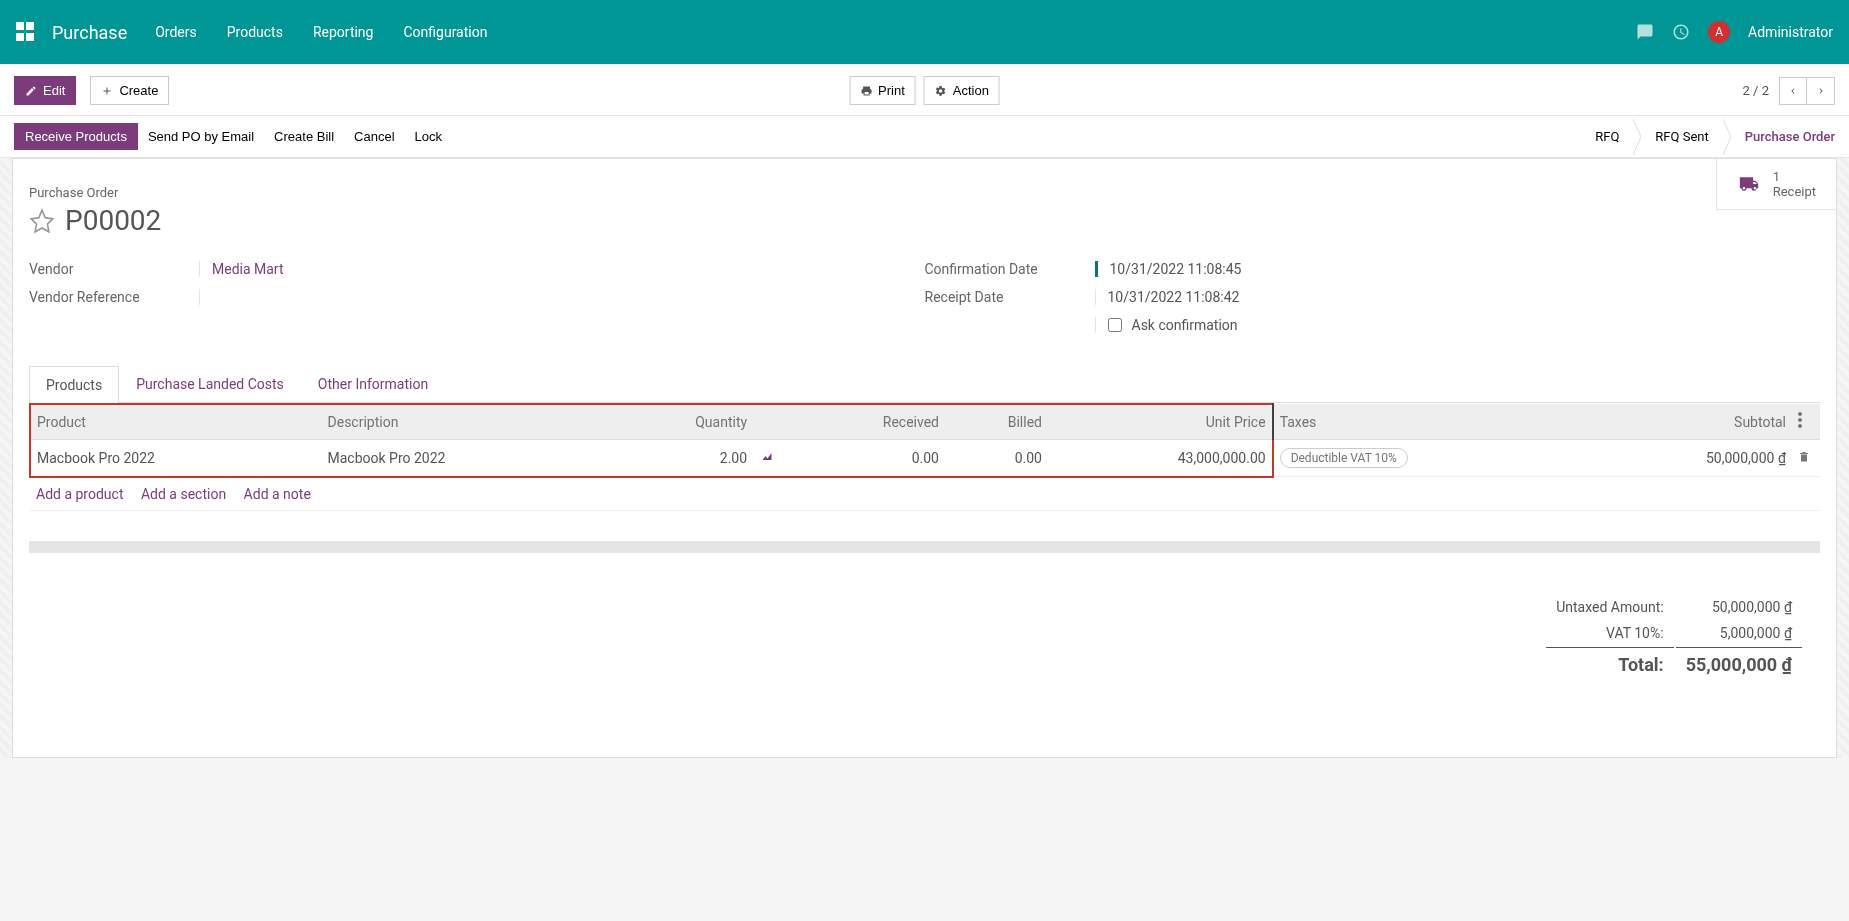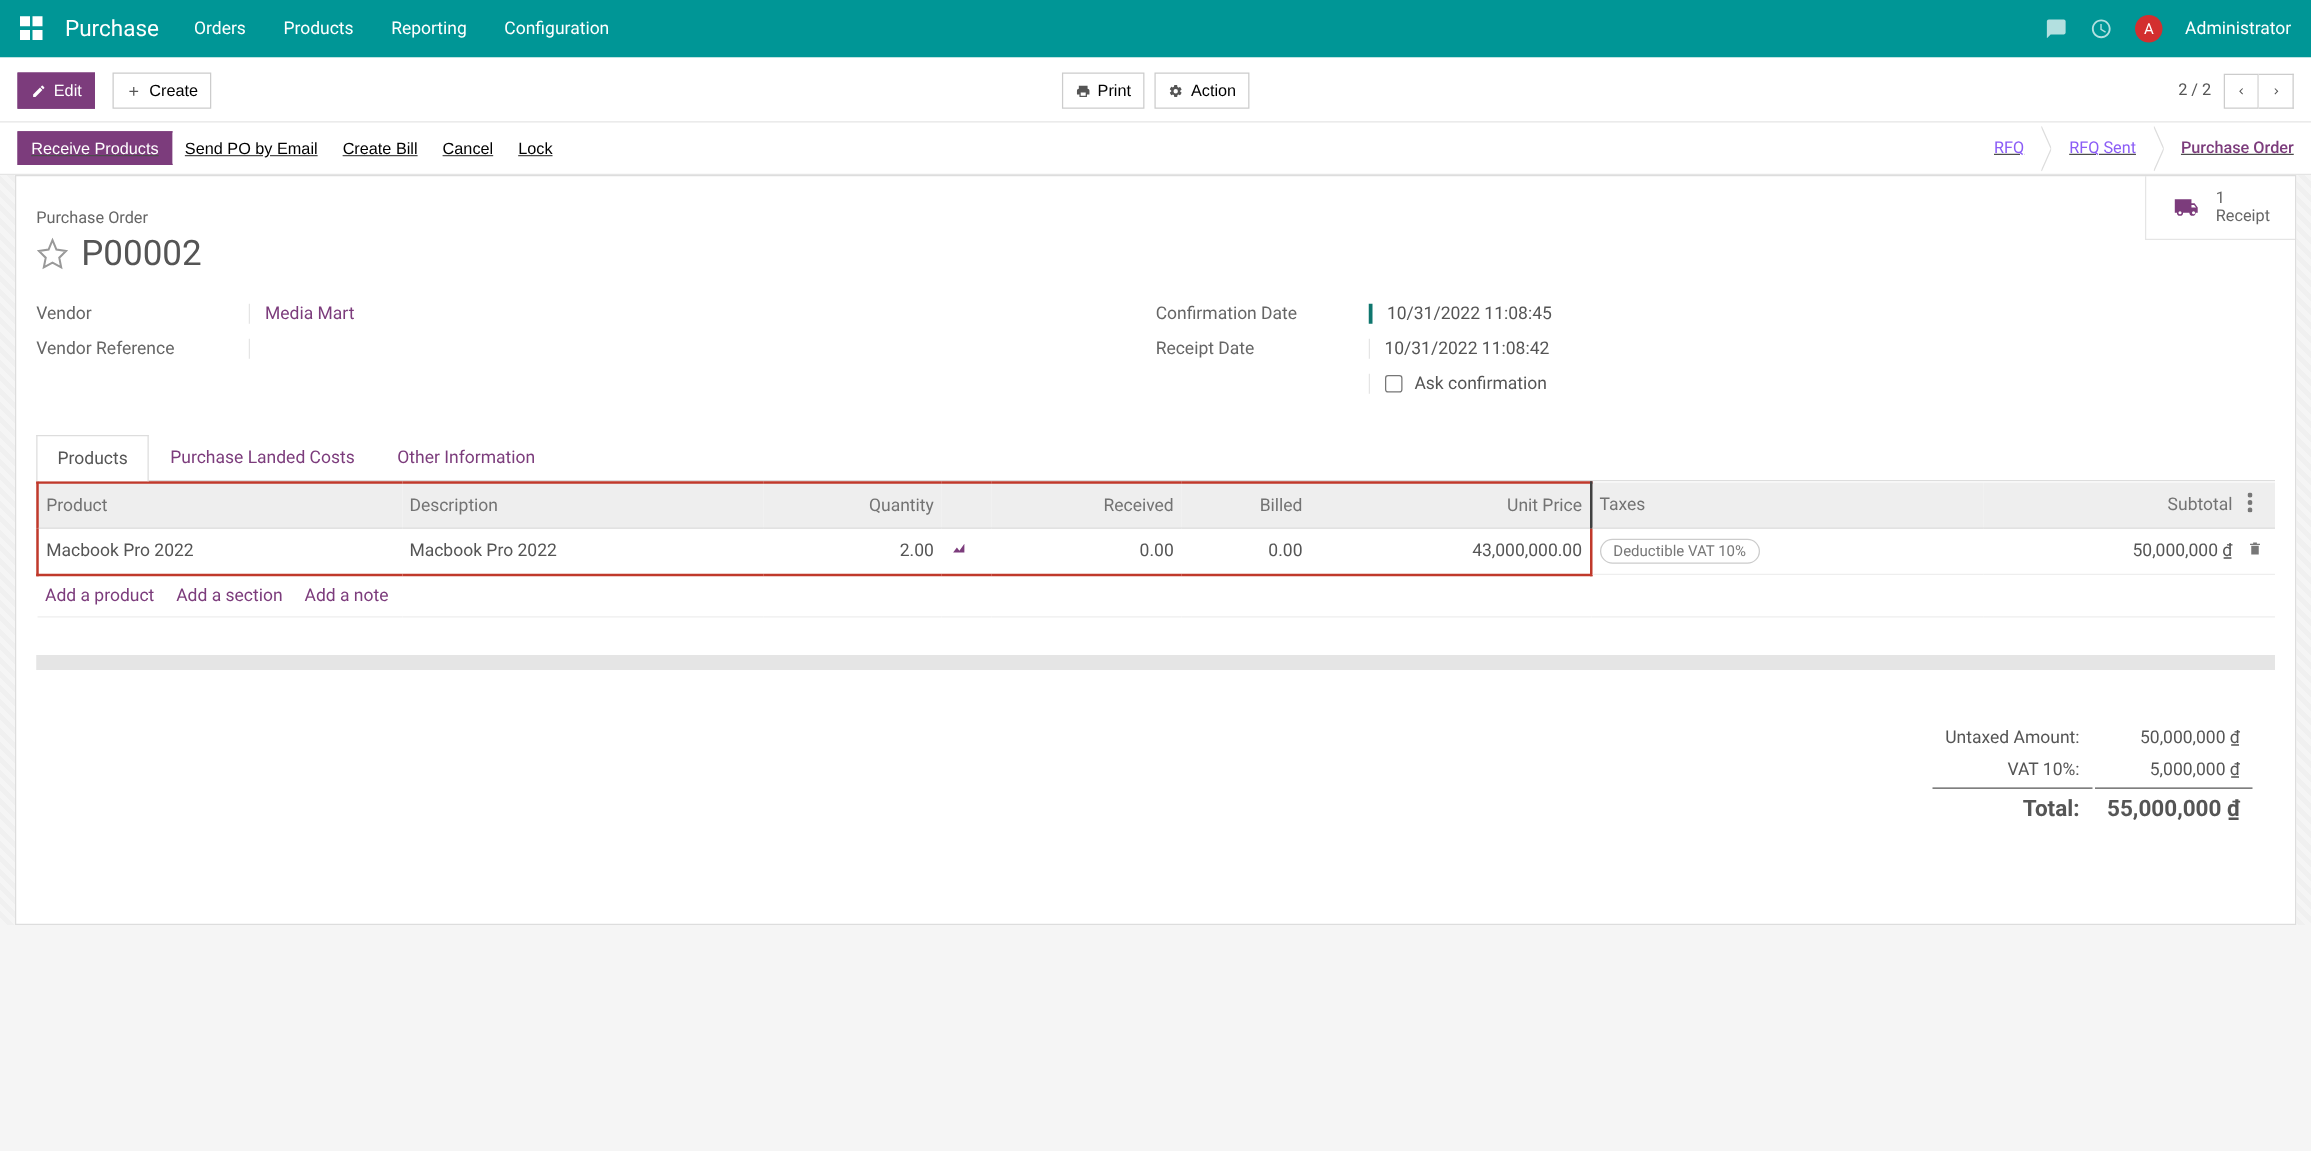--- a/index.html
+++ b/index.html
@@ -1,19 +1,19 @@
 <!DOCTYPE html>
 <html><head>
 <meta charset="utf-8">
 <style>
 * { margin: 0; padding: 0; box-sizing: border-box; }
 body { font-family: -apple-system, BlinkMacSystemFont, "Segoe UI", Roboto, sans-serif; font-size: 13px; color: #4c4c4c; background: #f5f5f5; }
 
 
-.topnav { background: #009696; height: 46px; display: flex; align-items: center; padding: 0 16px; color: #fff; }
+.topnav { background: #009696; height: 64px; display: flex; align-items: center; padding: 0 16px; color: #fff; }
 .apps-icon { width: 20px; height: 20px; display: flex; flex-wrap: wrap; gap: 2px; margin-right: 16px; cursor: pointer; }
 .apps-icon span { width: 8px; height: 8px; background: #fff; }
 .brand { font-size: 18px; margin-right: 28px; }
 .navlinks { display: flex; gap: 30px; }
 .navlinks a { color: #fff; text-decoration: none; font-size: 14px; }
 .nav-right { margin-left: auto; display: flex; align-items: center; gap: 18px; }
 .nav-right svg { fill: #b3e0e0; }
 .avatar { width: 22px; height: 22px; border-radius: 50%; background: #d32f2f; color: #fff; display: flex; align-items: center; justify-content: center; font-size: 12px; }
 .user-name { color: #fff; font-size: 14px; }
 
@@ -27,24 +27,24 @@
 .toolbar-row { display: flex; align-items: center; gap: 14px; padding-bottom: 10px; justify-content: flex-end; }
 .btn { border: 1px solid #ccc; background: #fff; padding: 6px 10px; font-size: 13px; cursor: pointer; display: inline-flex; align-items: center; gap: 6px; }
 .btn-primary { background: #7c3c7c; color: #fff; border-color: #7c3c7c; }
 .toolbar-center { margin-left: auto; margin-right: auto; display: flex; gap: 8px; position: absolute; left: 50%; transform: translateX(-50%); }
 .pager { margin-left: auto; display: flex; align-items: center; gap: 10px; color: #555; }
 .pager-btns { display: flex; }
 .pager-btns button { border: 1px solid #ccc; background: #fff; width: 28px; height: 28px; cursor: pointer; display:flex; align-items:center; justify-content:center; }
 .pager-btns button + button { border-left: none; }
 
 
-.statusbar { background: #fff; border-top: 1px solid #e5e5e5; border-bottom: 1px solid #e5e5e5; display: flex; align-items: center; padding: 0 0 0 14px; height: 43px; text-decoration: underline; }
+.statusbar { background: #fff; border-top: 1px solid #e5e5e5; border-bottom: 1px solid #e5e5e5; display: flex; align-items: center; padding: 0 0 0 14px; height: 43px; }
 .statusbar .btn { padding: 5px 10px; }
 .status-steps { margin-left: auto; display: flex; align-items: center; height: 100%; }
-.step { padding: 0 14px; height: 100%; display: flex; align-items: center; color: #8b5cf6; font-size: 13px; position: relative; }
+.step { padding: 0 14px; height: 100%; display: flex; align-items: center; color: #000000; font-size: 13px; position: relative; }
 .step.active { color: #7c3c7c; font-weight: 500; }
 
 
 .sheet-wrap { padding: 0; background: repeating-linear-gradient(45deg,#f5f5f5,#f5f5f5 4px,#f0f0f0 4px,#f0f0f0 8px); }
 .sheet { background: #fff; margin: 0 12px; border: 1px solid #ddd; min-height: 600px; position: relative; }
 .button-box { position: absolute; right: 0; top: 0; border-left: 1px solid #e5e5e5; border-bottom: 1px solid #e5e5e5; padding: 10px 20px; display: flex; align-items: center; gap: 12px; }
 .button-box svg { fill: #7c3c7c; }
 .button-box-text { font-size: 13px; color: #666; }
 .button-box-text .num { color: #666; display:block; }
 

